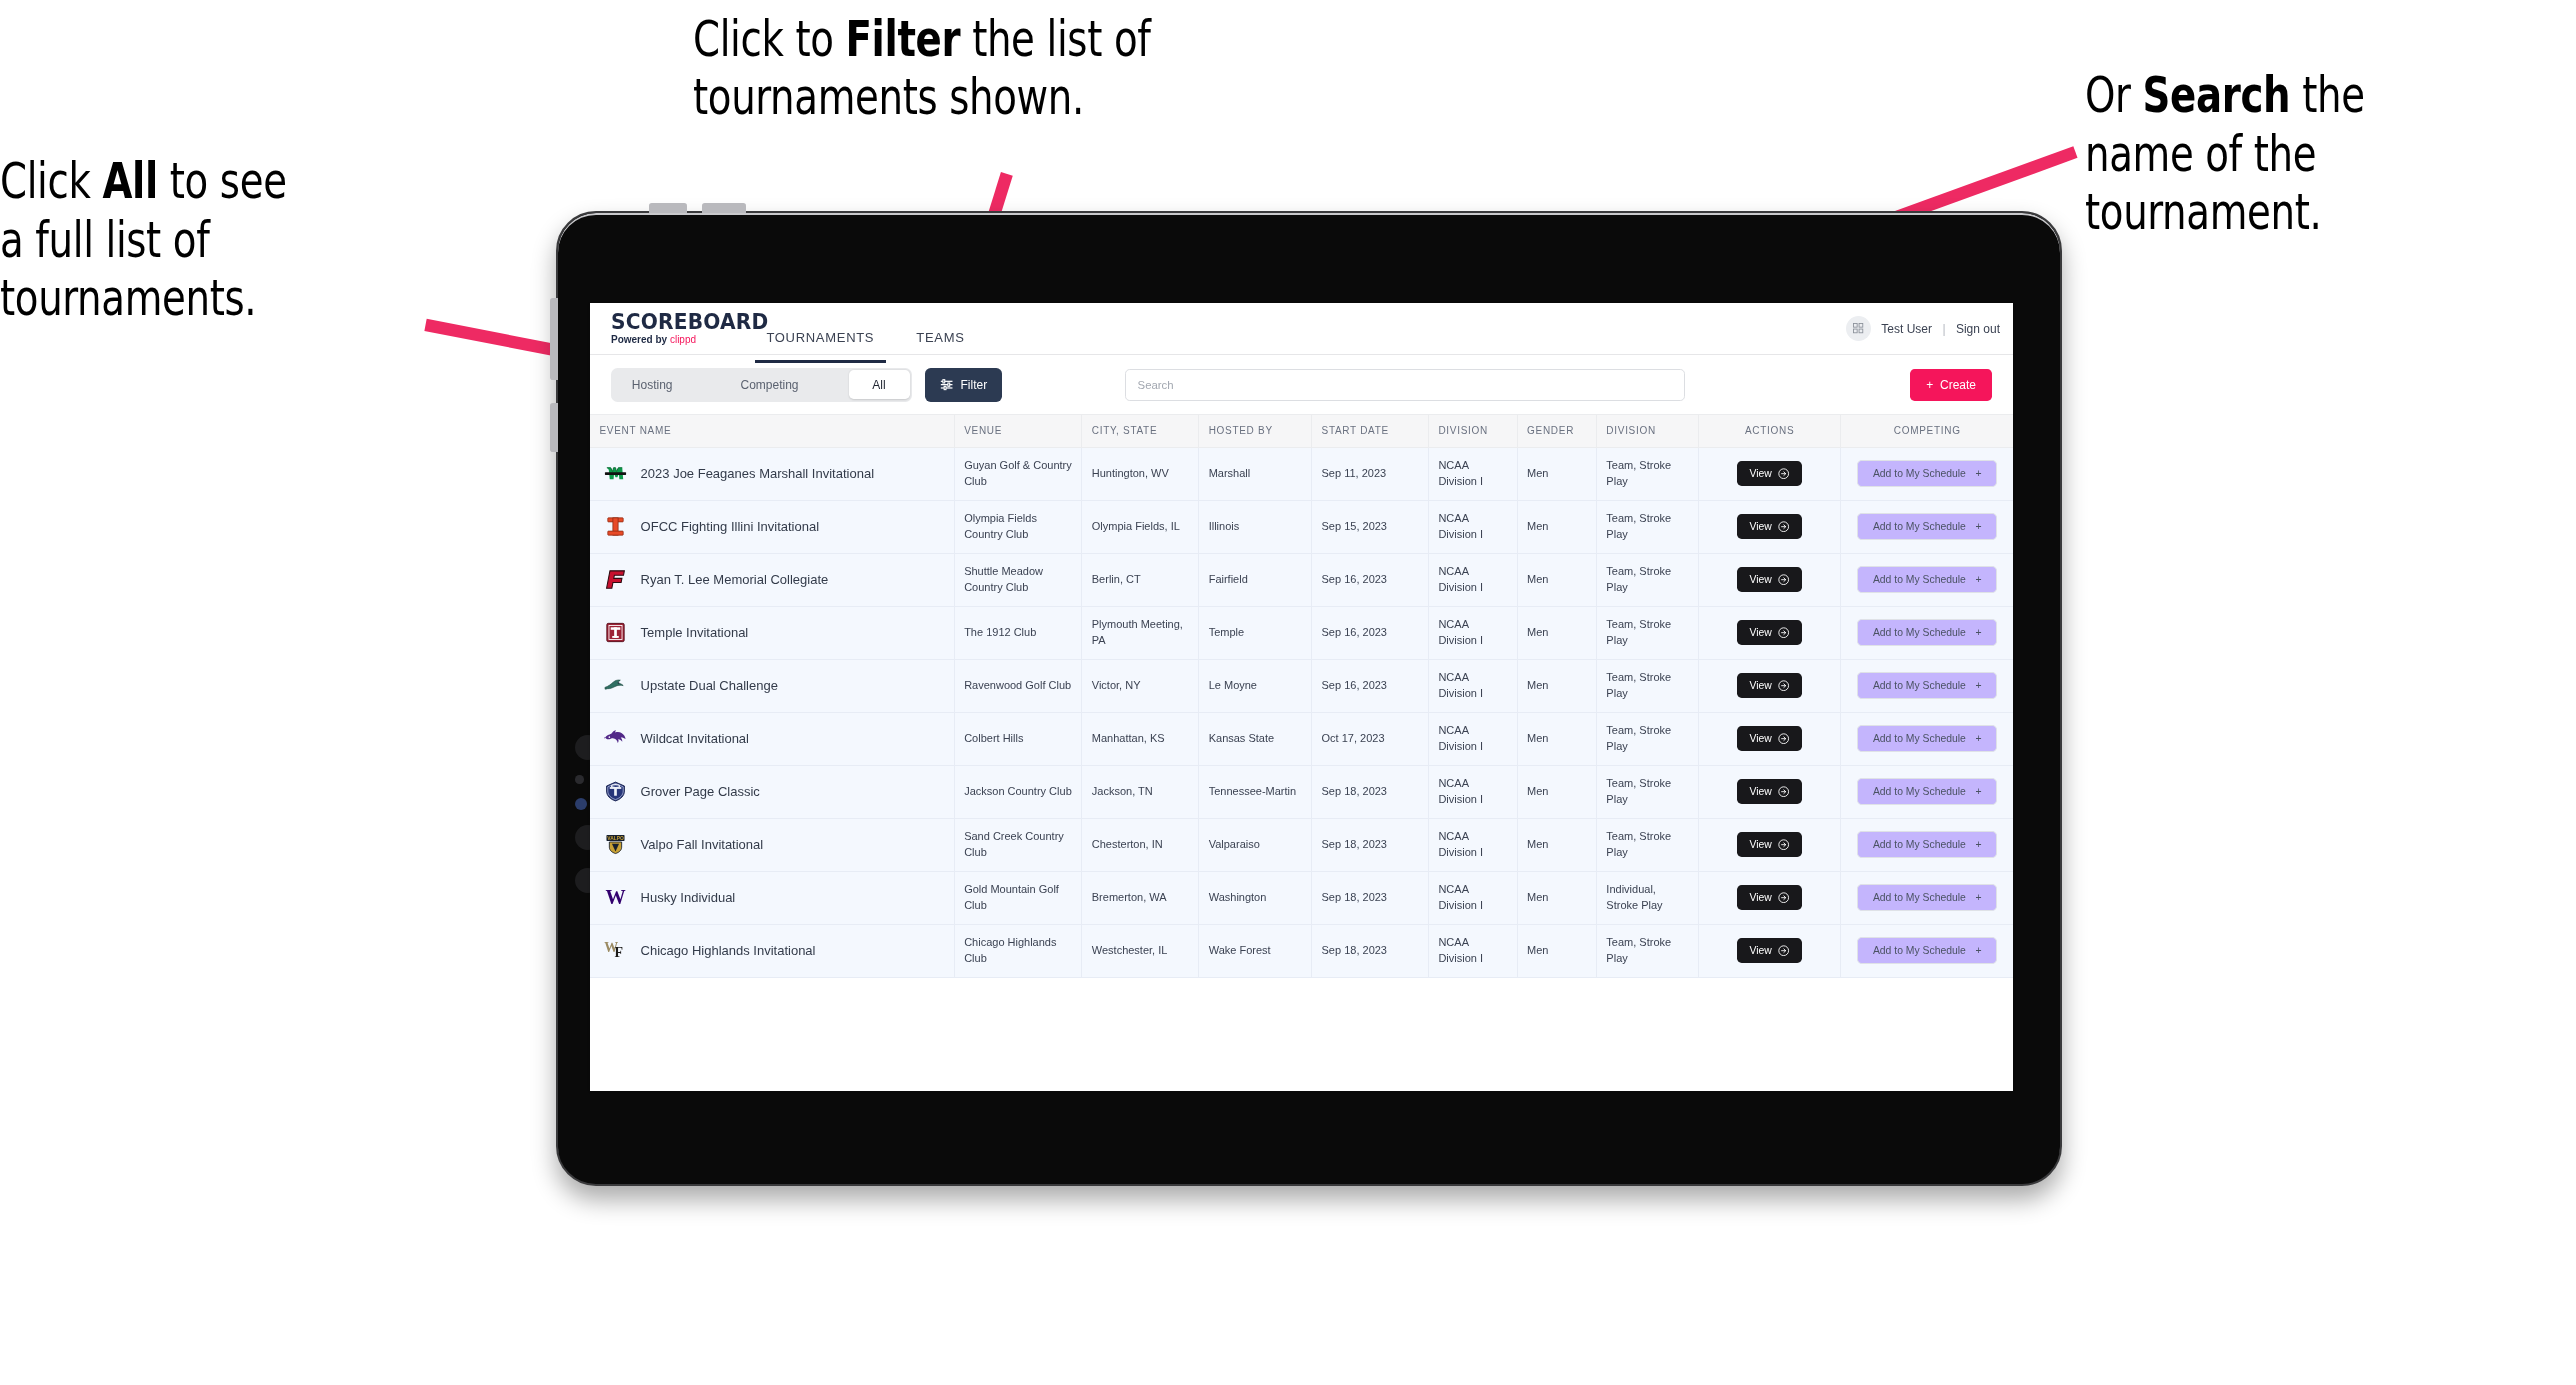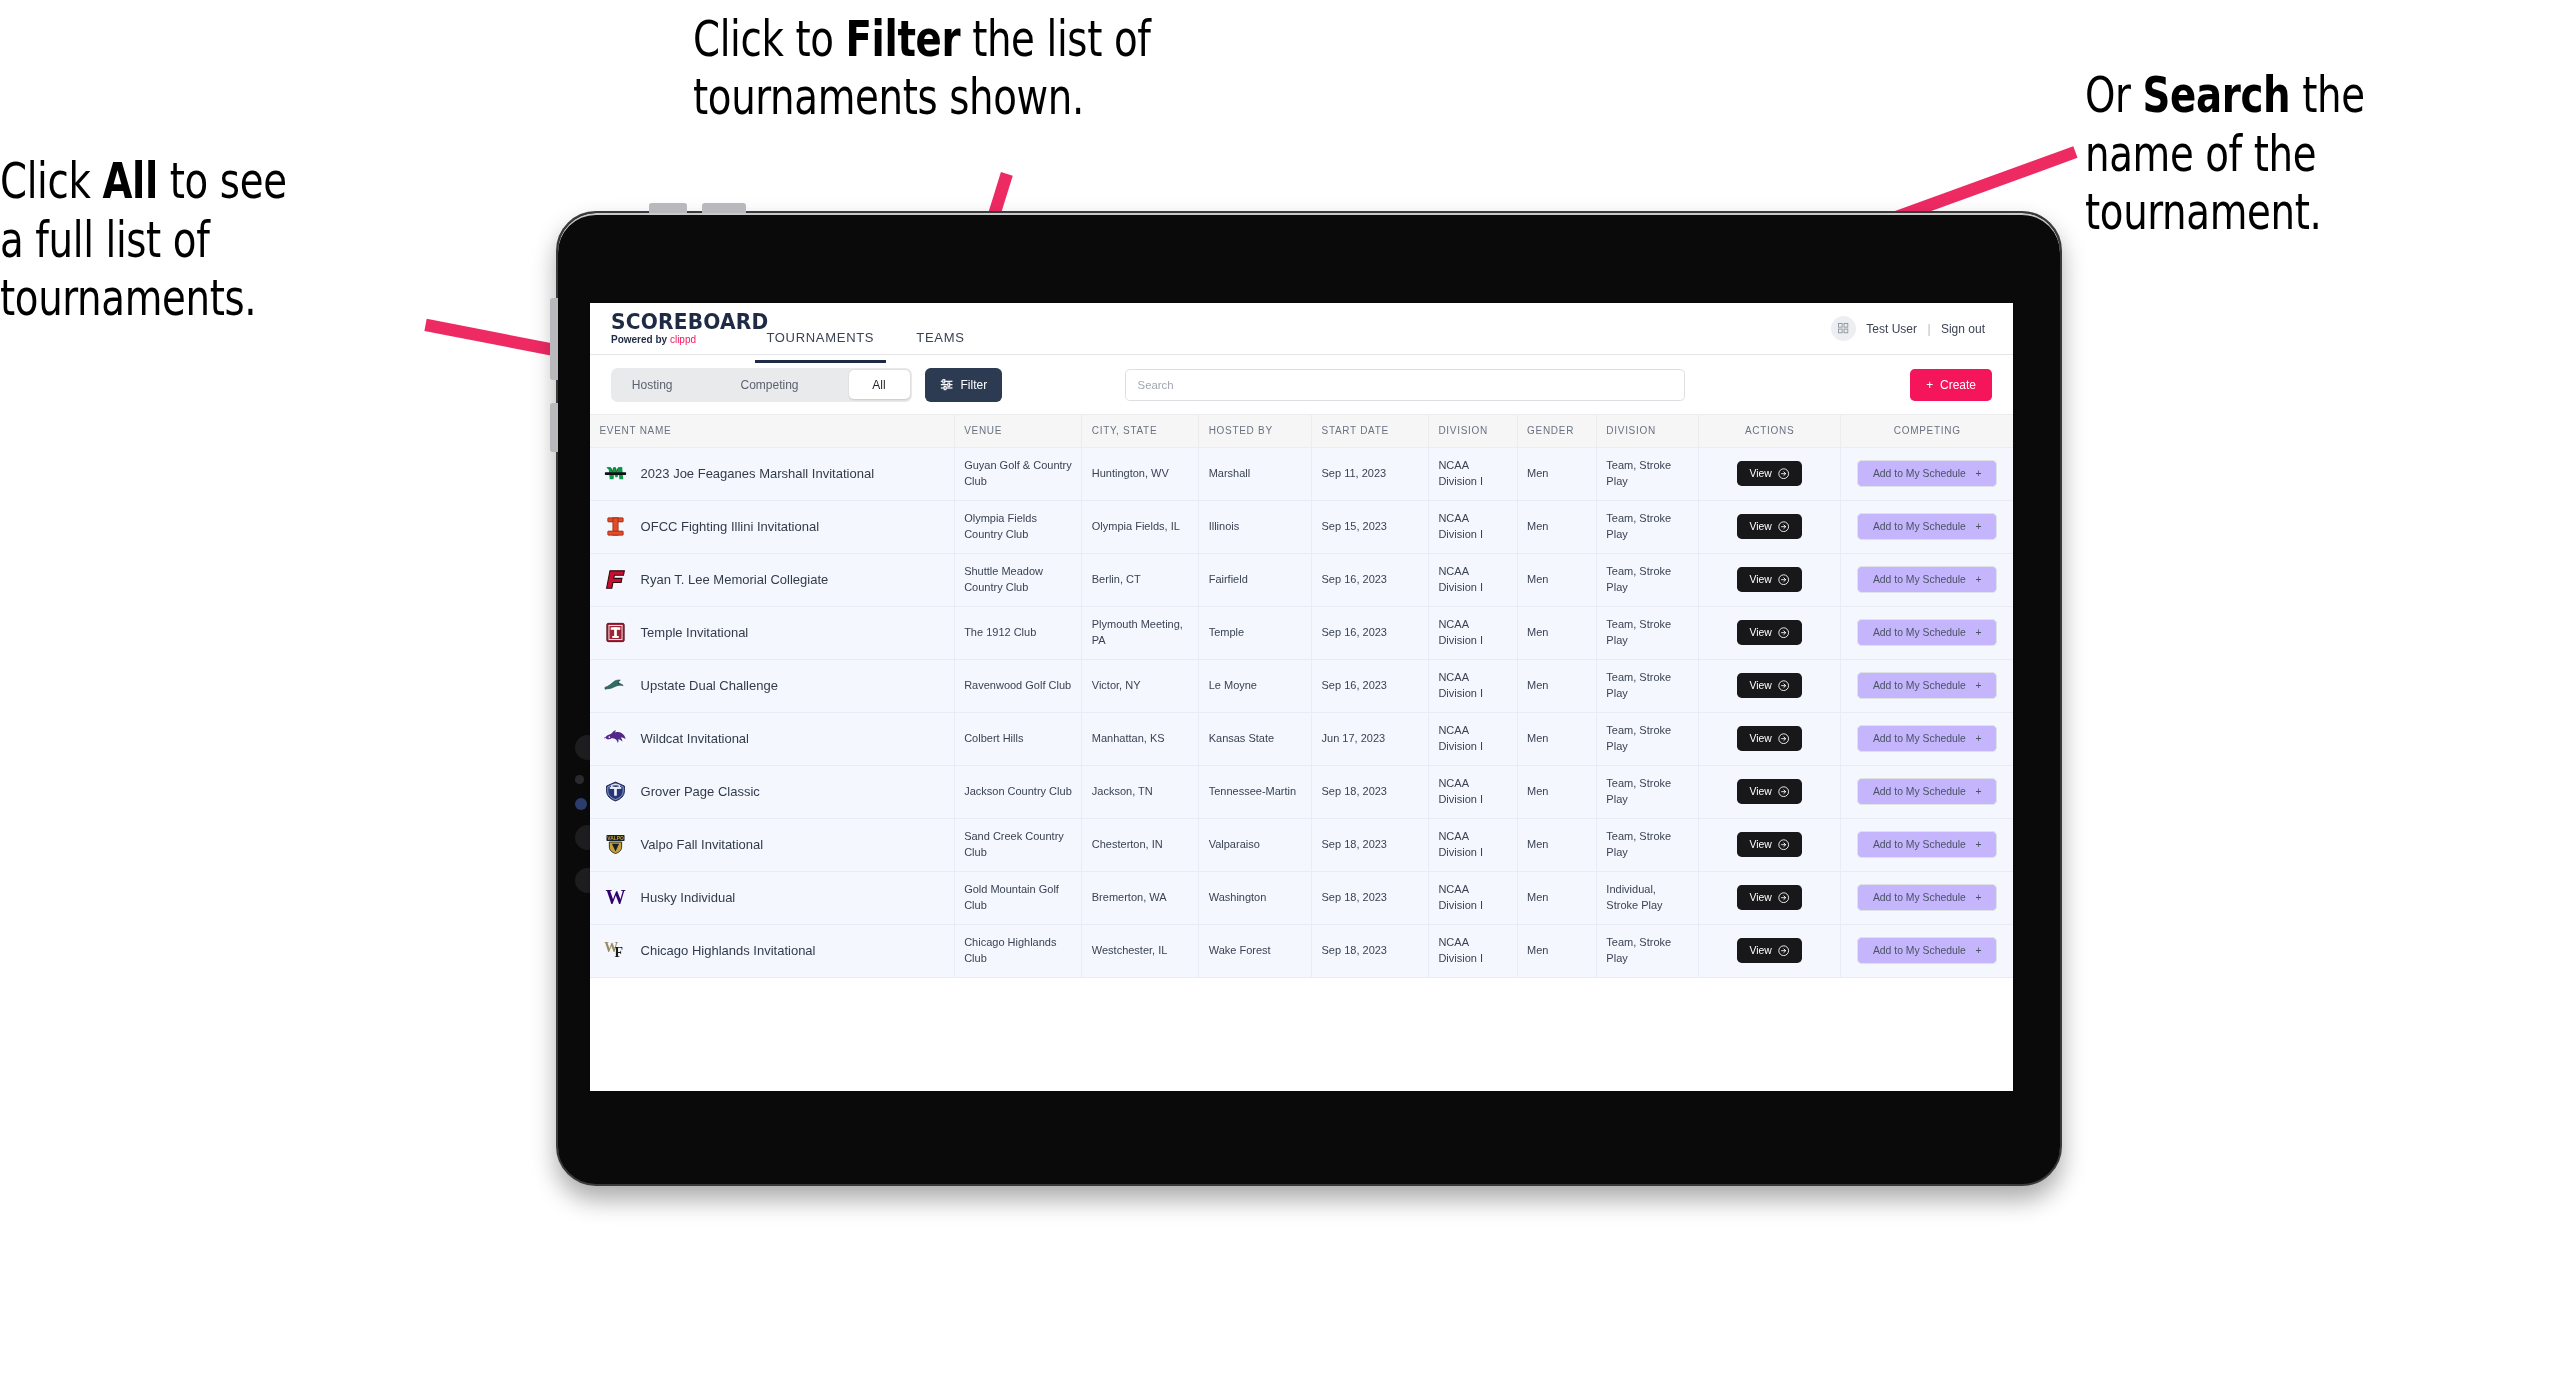--- a/index.html
+++ b/index.html
@@ -83,21 +83,21 @@
   .nav-tabs { display:flex; height:100%; align-items:stretch; margin-left:11.4px;margin-top:18px; }
   .nav-tab {
     display:flex; align-items:center; padding:0 21px;
     font-size:13px; letter-spacing:0.7px; color:#3b4252; font-weight:500;
     position:relative; cursor:pointer;
   }
   .nav-tab.active:after{
     content:""; position:absolute; left:9.5px; right:9.5px; bottom:0; height:2.8px; background:#1f2a44;
   }
   .header-right {
-    margin-left:auto; display:flex; align-items:center; gap:10.4px; padding-right:28px;
+    margin-left:auto; display:flex; align-items:center; gap:10.4px; padding-right:13px;
     font-size:12px; color:#3b4252;
   }
   .avatar {
     width:25px;height:25px;border-radius:50%;background:#eceef1;
     display:flex;align-items:center;justify-content:center;color:#6b7280;font-size:10.4px;
   }
   .hdr-sep { color:#b6bac2; }
   .hdr-link { cursor:pointer; }
 
   
@@ -458,21 +458,21 @@
                       <path d="M1.5 13.5c1-2.6 3-4.2 5.4-4.7 1.3-.3 2.2-1 3-2.2.8-1.2 2-2 3.6-2.2-.7.9-.9 1.7-.7 2.4 2.2-.9 4.8-.6 6.8.7 2.3 1.5 3.6 3.6 3.9 6.1-1.6-1.3-3.3-1.9-5.1-1.7 1.2 1.3 1.8 2.9 1.6 4.6-1-1.6-2.4-2.6-4.1-3 .5 1.5.3 3-.6 4.3-.2-1.9-1.1-3.3-2.6-4.2-1.5-.9-3-1-4.6-.4-1.7.6-3.3 1-4.6.1-.9-.6-1.5-1.2-2-1.8z" fill="#512888"></path>
                       <circle cx="6.6" cy="11.6" r="0.85" fill="#fff"></circle>
                     </svg>
                   </span>
                   <span class="evt-name">Wildcat Invitational</span>
                 </div>
               </td>
               <td>Colbert Hills</td>
               <td>Manhattan, KS</td>
               <td>Kansas State</td>
-              <td>Jun 17, 2023</td>
+              <td>Oct 17, 2023</td>
               <td>NCAA Division I</td>
               <td>Men</td>
               <td>Team, Stroke Play</td>
               <td class="ctr"><button class="btn-view">
                   <span>View</span>
                   <svg class="ico-circle" viewBox="0 0 14 14">
                     <circle cx="7" cy="7" r="6" fill="none" stroke="#fff" stroke-width="1.1"></circle>
                     <path d="M4.4 7h5M7.2 4.8L9.5 7 7.2 9.2" fill="none" stroke="#fff" stroke-width="1.1" stroke-linecap="round" stroke-linejoin="round"></path>
                   </svg>
                 </button></td>

